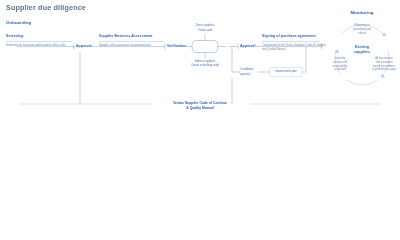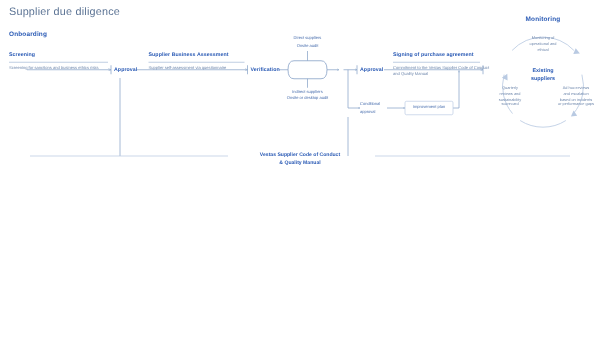--- a/index.html
+++ b/index.html
@@ -9,21 +9,21 @@
     background:#ffffff;
     font-family:"Liberation Sans","DejaVu Sans",sans-serif;
     color:#3c5a8c;
     overflow:hidden;
     position:relative;
   }
   #canvas{position:absolute;inset:0;width:400px;height:125px;}
   .lbl{position:absolute;white-space:nowrap;line-height:1.12;}
   .title{
     left:6px;top:4px;
-    font-size:7.2px;color:#5b7394;font-weight:400;
+    font-size:7.2px;color:#5b7394;font-weight:700;
     letter-spacing:.15px;
   }
   .section-h{
     font-size:4.3px;font-weight:700;color:#2b5bb5;letter-spacing:.1px;
   }
   .node-h{
     font-size:3.5px;font-weight:700;color:#2b5bb5;letter-spacing:.05px;
   }
   .node-d{
     font-size:2.7px;font-weight:400;color:#6d86ab;letter-spacing:.02px;

